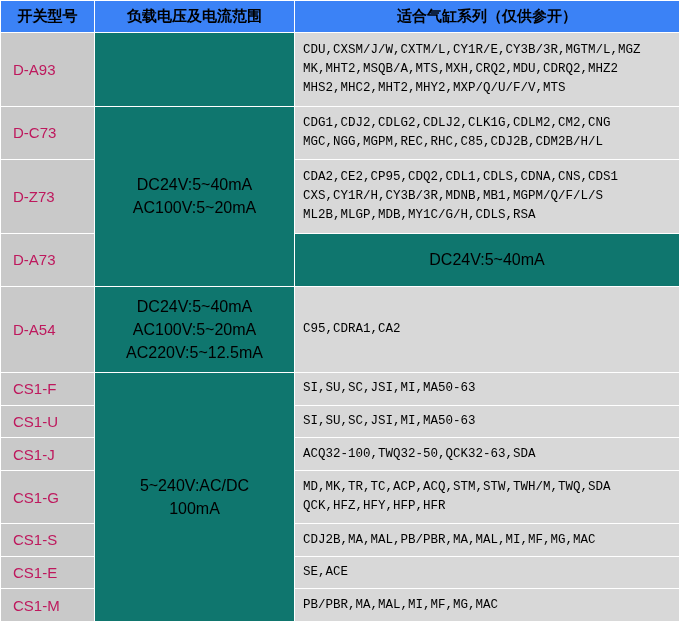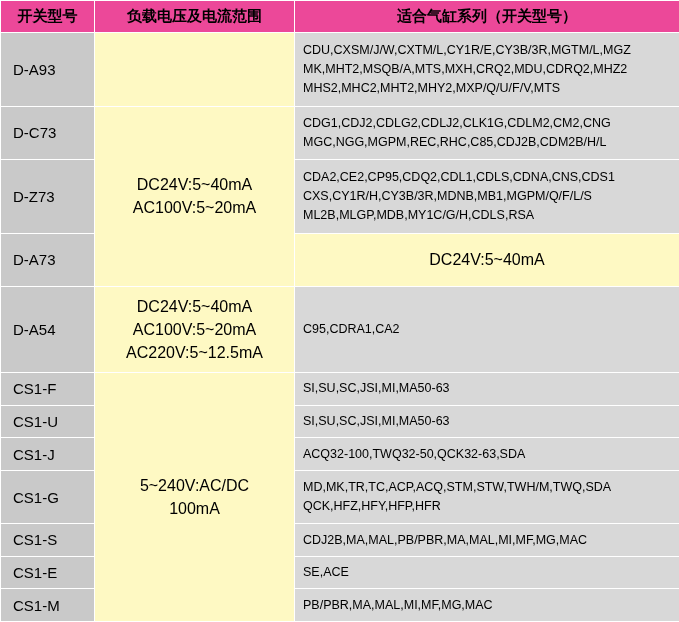--- a/index.html
+++ b/index.html
@@ -22,67 +22,68 @@
   #spec-table col.c-model { width: 94px; }
   #spec-table col.c-volt  { width: 200px; }
   #spec-table col.c-series{ width: 385px; }
 
   #spec-table th, #spec-table td {
     border: 1px solid #ffffff;
     vertical-align: middle;
     box-sizing: border-box;
   }
   thead th {
-    background: #ec4899;
+    background: #3b82f6;
     color: #000000;
     font-size: 15px;
     font-weight: bold;
     text-align: center;
     height: 32px;
     padding: 4px 6px;
   }
   td.model-cell {
     background: #c9c9c9;
-    color: #000000;
+    color: #be185d;
     font-size: 15px;
     text-align: left;
     padding-left: 12px;
   }
   td.volt-cell {
-    background: #fef9c3;
+    background: #0f766e;
     color: #000000;
     font-size: 16px;
     text-align: center;
     line-height: 1.45;
     padding: 4px 8px;
   }
   td.series-cell {
     background: #d8d8d8;
     color: #000000;
     font-size: 12.5px;
     text-align: left;
     line-height: 1.5;
     padding: 5px 8px;
+    font-family: Liberation Mono, monospace;
   }
   .line { display: block; white-space: nowrap; }
 </style>
 </head>
 <body>
 
 <table id="spec-table">
   <colgroup>
     <col class="c-model">
     <col class="c-volt">
     <col class="c-series">
   </colgroup>
   <thead>
     <tr>
       <th>开关型号</th>
       <th>负载电压及电流范围</th>
-      <th>适合气缸系列（开关型号）</th>
+      <th>适合气缸系列（仅供参开）</th>
     </tr>
   </thead>
   <tbody id="table-body">
       <tr>
         <td class="model-cell">D-A93</td>
         <td class="volt-cell"></td>
         <td class="series-cell">
           <span class="line">CDU,CXSM/J/W,CXTM/L,CY1R/E,CY3B/3R,MGTM/L,MGZ</span>
           <span class="line">MK,MHT2,MSQB/A,MTS,MXH,CRQ2,MDU,CDRQ2,MHZ2</span>
           <span class="line">MHS2,MHC2,MHT2,MHY2,MXP/Q/U/F/V,MTS</span>

